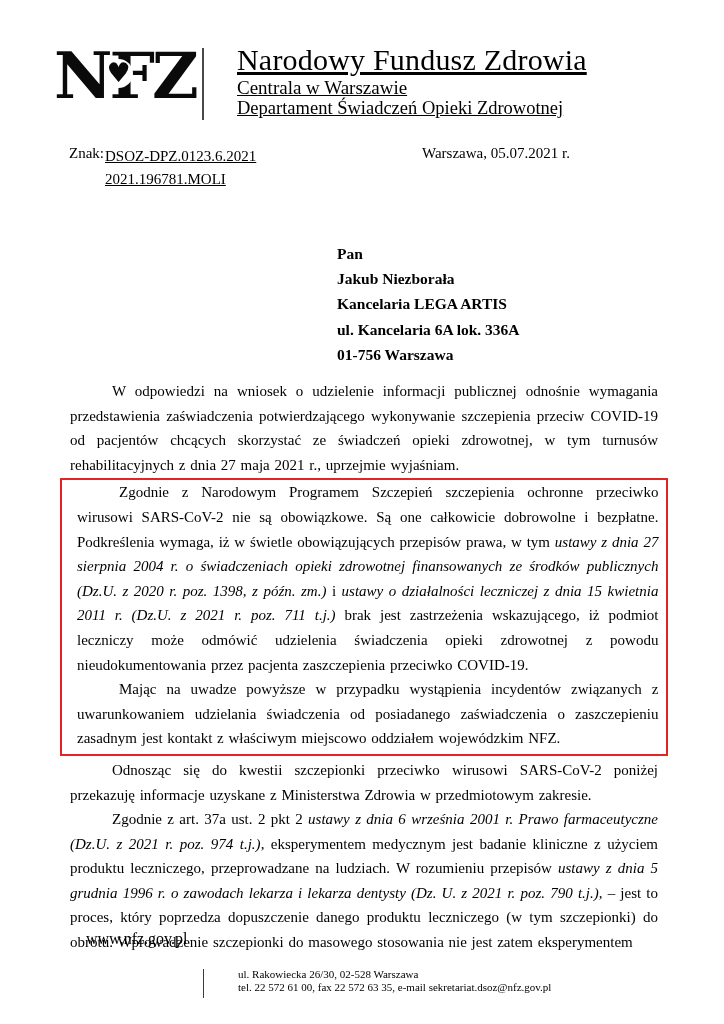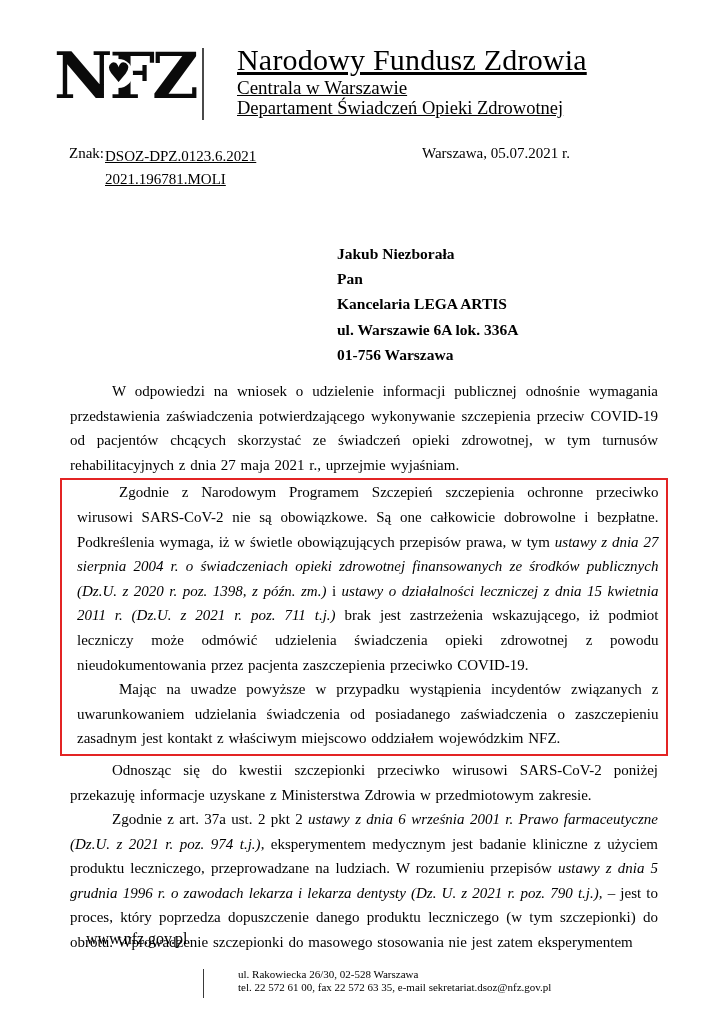--- a/index.html
+++ b/index.html
@@ -76,24 +76,24 @@
   </div>
 
   <div class="meta-label">Znak:</div>
   <div class="meta-values">
     <div>DSOZ-DPZ.0123.6.2021</div>
     <div>2021.196781.MOLI</div>
   </div>
   <div class="meta-date">Warszawa, 05.07.2021 r.</div>
 
   <div class="recipient">
+    <div>Pan</div>
     <div>Jakub Niezborała</div>
-    <div>Pan</div>
     <div>Kancelaria LEGA ARTIS</div>
-    <div>ul. Warszawie 6A lok. 336A</div>
+    <div>ul. Kancelaria 6A lok. 336A</div>
     <div>01-756 Warszawa</div>
   </div>
 
   <div class="body">
     <p><span>W odpowiedzi na wniosek o udzielenie informacji publicznej odnośnie wymagania przedstawienia zaświadczenia potwierdzającego wykonywanie szczepienia przeciw COVID-19 od pacjentów chcących skorzystać ze świadczeń opieki zdrowotnej, w tym turnusów rehabilitacyjnych z dnia 27 maja 2021 r., uprzejmie wyjaśniam.</span></p>
     <div class="highlight-box" style="border-color: rgb(227, 36, 36); padding-left: 15px;">
       <p><span>Zgodnie z Narodowym Programem Szczepień szczepienia ochronne przeciwko wirusowi SARS-CoV-2 nie są obowiązkowe. Są one całkowicie dobrowolne i bezpłatne. Podkreślenia wymaga, iż w świetle obowiązujących przepisów prawa, w tym </span><span class="it">ustawy z dnia 27 sierpnia 2004 r. o świadczeniach opieki zdrowotnej finansowanych ze środków publicznych (Dz.U. z 2020 r. poz. 1398, z późn. zm.)</span><span> i </span><span class="it">ustawy o działalności leczniczej z dnia 15 kwietnia 2011 r. (Dz.U. z 2021 r. poz. 711 t.j.)</span><span> brak jest zastrzeżenia wskazującego, iż podmiot leczniczy może odmówić udzielenia świadczenia opieki zdrowotnej z powodu nieudokumentowania przez pacjenta zaszczepienia przeciwko COVID-19.</span></p>
       <p><span>Mając na uwadze powyższe w przypadku wystąpienia incydentów związanych z uwarunkowaniem udzielania świadczenia od posiadanego zaświadczenia o zaszczepieniu zasadnym jest kontakt z właściwym miejscowo oddziałem wojewódzkim NFZ.</span></p>
     </div>
     <p><span>Odnosząc się do kwestii szczepionki przeciwko wirusowi SARS-CoV-2 poniżej przekazuję informacje uzyskane z Ministerstwa Zdrowia w przedmiotowym zakresie.</span></p>

